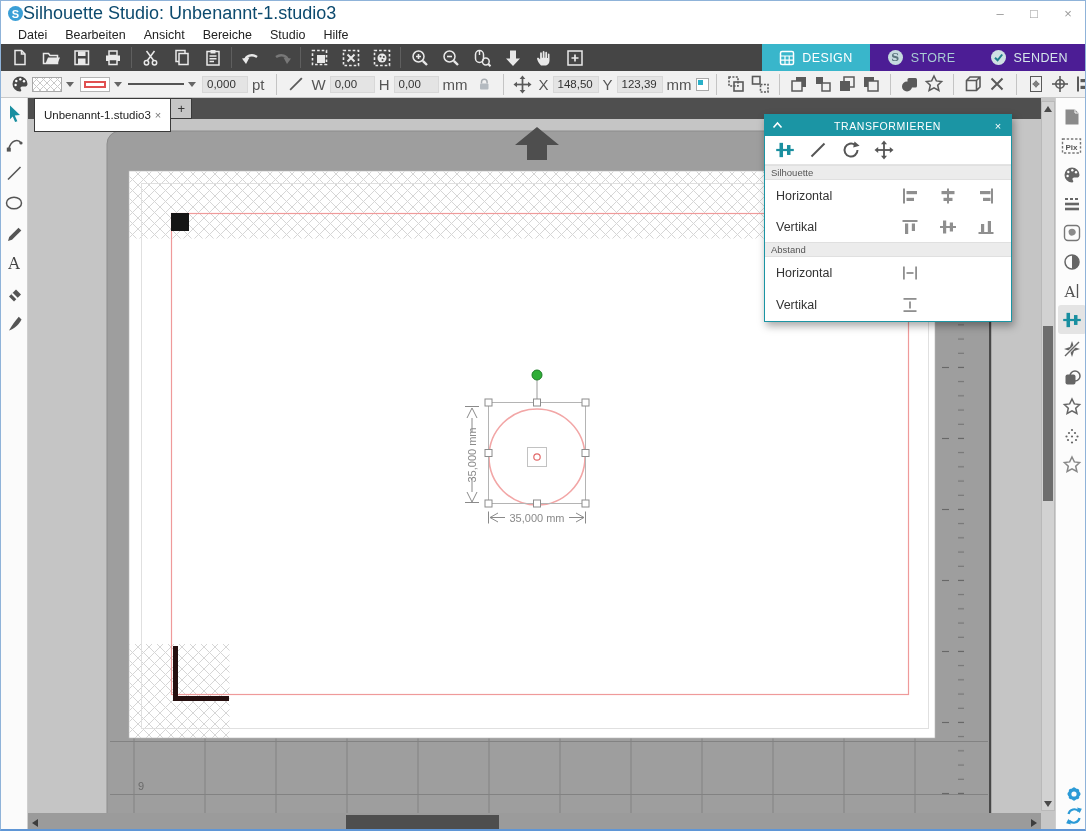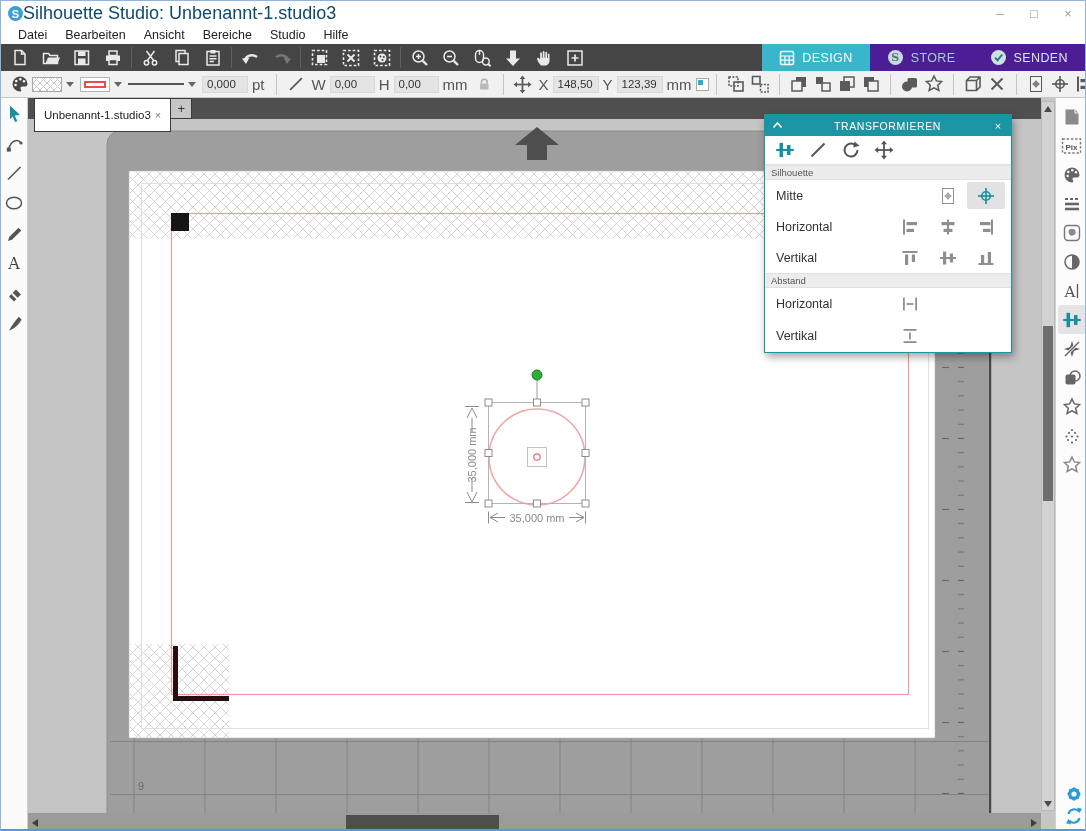--- a/index.html
+++ b/index.html
@@ -662,33 +662,20 @@
             </svg>
           </div>
         <div class="tp-tab">
             <svg width="20" height="20" class="ico">
               <use href="#mv4"></use>
             </svg>
           </div>
       </div>
       <div class="tp-secbar">Silhouette</div>
       <div class="tp-row">
-        <span class="tp-label">Mitte</span>
-        <div class="tp-cell">
-            <svg width="20" height="20" class="ico">
-              <use href="#ctr-page"></use>
-            </svg>
-          </div>
-        <div class="tp-cell hl">
-            <svg width="20" height="20" class="ico">
-              <use href="#ctr"></use>
-            </svg>
-          </div>
-      </div>
-      <div class="tp-row">
         <span class="tp-label">Horizontal</span>
         <div class="tp-cell">
             <svg width="20" height="20" class="ico">
               <use href="#al-left"></use>
             </svg>
           </div>
         <div class="tp-cell">
             <svg width="20" height="20" class="ico">
               <use href="#al-center"></use>
             </svg>

